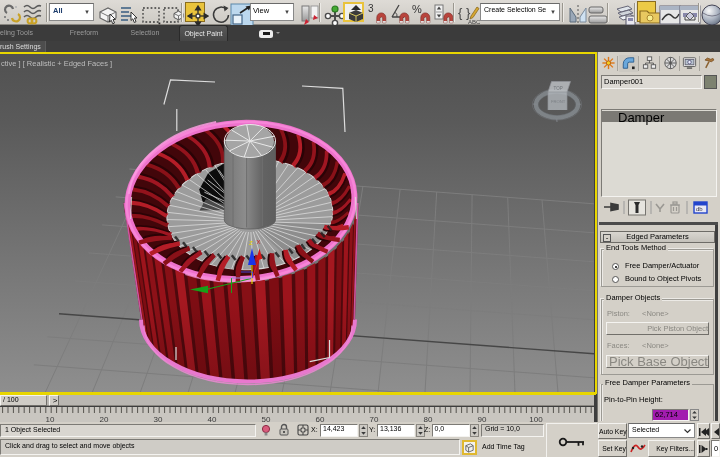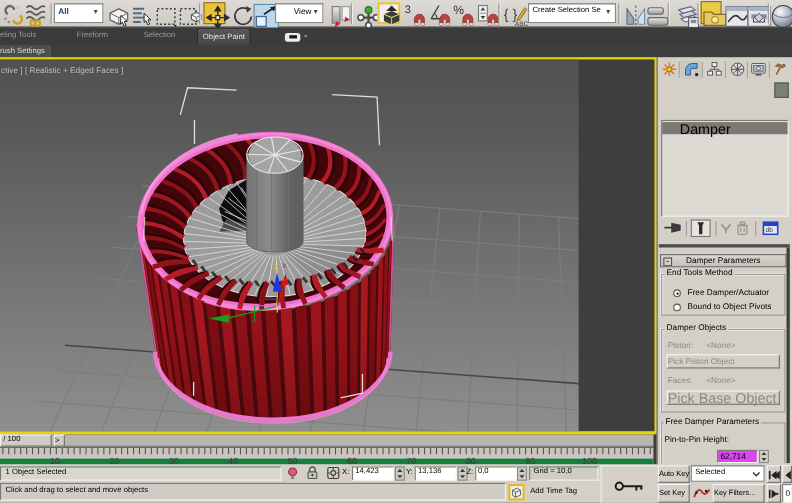--- a/index.html
+++ b/index.html
@@ -1,21 +1,21 @@
 <!DOCTYPE html>
 <html><head><meta charset="utf-8"><title>3ds Max</title>
 <style>
 *{margin:0;padding:0;box-sizing:border-box}
 html,body{width:720px;height:457px;overflow:hidden;font-family:"Liberation Sans",sans-serif;background:#d4d0c8}
 .abs{position:absolute;white-space:nowrap}
 .tbicon{position:absolute;top:2px}
 .sep{position:absolute;top:3px;width:2px;height:19px;border-left:1px solid #9a978f;border-right:1px solid #eceae6}
 .combo{position:absolute;background:#fff;border:1px solid #888;border-top-color:#6a6a6a;font-size:7.5px;color:#000;white-space:nowrap}
 .combo .arr{position:absolute;right:2px;top:1px;bottom:1px;width:8px;color:#444;font-size:7px;text-align:center;line-height:14px}
-.btn3d{position:absolute;background:#d4d0c8;border:1px solid;border-color:#f4f3f0 #716f6a #716f6a #f4f3f0;font-size:7.5px;color:#000;text-align:left;white-space:nowrap}
+.btn3d{position:absolute;background:#d4d0c8;border:1px solid;border-color:#f4f3f0 #716f6a #716f6a #f4f3f0;font-size:7.5px;color:#000;text-align:right;white-space:nowrap}
 .sunk{position:absolute;border:1px solid;border-color:#7c7a75 #f4f3f0 #f4f3f0 #7c7a75;font-size:7.5px;color:#000;white-space:nowrap}
 .rtab{position:absolute;top:0;height:16px;line-height:16px;font-size:7px;color:#9b9b9b;text-align:center;white-space:nowrap}
 .glabel{position:absolute;font-size:7.5px;color:#000;background:#d4d0c8;padding:0 2px;line-height:8px;white-space:nowrap}
 .gbox{position:absolute;border:1px solid #9c9a94;box-shadow:1px 1px 0 #eceae6 inset, -1px -1px 0 #eceae6}
 .gray{color:#8a8882}
 svg{display:block}
 </style></head>
 <body>
 <div class="abs" style="left:0;top:0;width:720px;height:457px;background:#3e3e3e">
 <div class="abs" style="left:0;top:0;width:720px;height:25px;background:linear-gradient(#dedbd6,#cdcac4);border-bottom:1px solid #8a8781">
@@ -106,21 +106,21 @@
       </div>
       <div class="tbicon" style="left:230px;top:3px;width:18px;height:18px">
         <svg width="24" height="24" viewBox="0 0 24 24">
           <rect x="1" y="1" width="22" height="22" fill="#bcd8ee" stroke="#5a88aa" stroke-width="1"></rect>
           <rect x="3" y="12" width="9" height="9" fill="#e8f2fa" stroke="#446688" stroke-width="1.2"></rect>
           <line x1="10" y1="10" x2="19" y2="4" stroke="#222" stroke-width="1.6"></line>
           <path d="M 21,2.5 L 15.5,3.5 L 19,7.5 Z" fill="#222"></path>
         </svg>
       </div>
       <div class="combo" style="left:250px;top:3px;width:44px;height:18px">
-        <span style="position:absolute;left:16px;top:2px">View</span>
+        <span style="position:absolute;left:2px;top:2px">View</span>
         <span class="arr">▾</span>
       </div>
       <div class="tbicon" style="left:298px;top:3px;width:17px;height:17px">
         <svg width="24" height="24" viewBox="0 0 24 24">
           <defs>
             <linearGradient id="mg" x1="0" y1="0" x2="0" y2="1">
               <stop offset="0" stop-color="#e8e8e8"></stop>
               <stop offset="1" stop-color="#9a9a9a"></stop>
             </linearGradient>
           </defs>
@@ -291,21 +291,21 @@
       </div>
   <div class="abs" style="left:276px;top:7px;width:0;height:0;border:2.5px solid transparent;border-top-color:#999"></div>
 </div>
 <div class="abs" style="left:0;top:41px;width:720px;height:11px;background:#3e3e3e">
   <div class="abs" style="left:0;top:0;width:46px;height:11px;background:#4d4d4d;border-right:1px solid #5c5c5c;color:#dcdcdc;font-size:7px;line-height:11px">rush Settings</div>
 </div>
 
 <div class="abs" style="left:0;top:52px;width:596px;height:2px;background:#e8d600"></div>
 <div class="abs" style="left:594.5px;top:52px;width:2px;height:342px;background:#e8d600"></div>
 <div class="abs" style="left:0;top:392px;width:596px;height:2.5px;background:#e8d600"></div>
-<div class="abs" style="left:0;top:54px;width:526px;height:338px;overflow:hidden">
+<div class="abs" style="left:0;top:54px;width:594px;height:338px;overflow:hidden">
       <svg width="594" height="341" viewBox="0 53 594 341">
 <defs>
 <linearGradient id="bg" x1="0" y1="0" x2="0" y2="1">
 <stop offset="0" stop-color="#515151"></stop>
 <stop offset="0.2" stop-color="#5a5a5a"></stop>
 <stop offset="0.6" stop-color="#757575"></stop>
 <stop offset="1" stop-color="#8f8f8f"></stop>
 </linearGradient>
 <linearGradient id="colg" x1="0" y1="0" x2="1" y2="0">
 <stop offset="0" stop-color="#757575"></stop>
@@ -664,20 +664,23 @@
       <svg width="14" height="13" viewBox="0 0 16 16">
         <path d="M 3,5 L 6,2.5 L 10,4 L 13,3 L 14,5 L 11,7 L 7,6 Z" fill="#a8763e" stroke="#6a4010" stroke-width="0.8"></path>
         <path d="M 8,7 L 4,14.5" stroke="#8a6030" stroke-width="1.8"></path>
       </svg>
     </div>
     <div class="abs" style="left:616.5px;top:56px;width:1px;height:15px;background:#a8a59e"></div>
     <div class="abs" style="left:637.5px;top:56px;width:1px;height:15px;background:#a8a59e"></div>
     <div class="abs" style="left:658.5px;top:56px;width:1px;height:15px;background:#a8a59e"></div>
     <div class="abs" style="left:678.5px;top:56px;width:1px;height:15px;background:#a8a59e"></div>
     <div class="abs" style="left:698.5px;top:56px;width:1px;height:15px;background:#a8a59e"></div>
+    <div class="sunk" style="left:601px;top:75px;width:101px;height:14px;background:#dcd9d3">
+      <span style="position:absolute;left:2px;top:1px;font-size:7.5px">Damper001</span>
+    </div>
     <div class="abs" style="left:704px;top:75px;width:13px;height:14px;background:#7d8270;border:1px solid #555"></div>
     <div class="sunk" style="left:601px;top:109px;width:116px;height:88px;background:#dcdad3"></div>
     <div class="abs" style="left:602px;top:110.5px;width:114px;height:11px;background:#7b7974">
       <span style="position:absolute;left:16px;top:-0.5px;font-size:13px;color:#000">Damper</span>
     </div>
     <div class="abs" style="left:597px;top:199px;width:123px;height:17px">
 <svg width="123" height="17" viewBox="0 0 123 17">
 <g>
 <path d="M 7,8 L 14,8 M 14,4.5 L 21,6 L 21,10 L 14,11.5 Z" stroke="#3a3a3a" stroke-width="1.6" fill="#3a3a3a"></path>
 <line x1="27" y1="2" x2="27" y2="15" stroke="#9a9a9a"></line>
@@ -695,56 +698,56 @@
 <line x1="90" y1="2" x2="90" y2="15" stroke="#9a9a9a"></line>
 <rect x="97" y="3" width="13" height="11" fill="#e8e8f4" stroke="#2244cc" stroke-width="1.4"></rect>
 <rect x="97" y="3" width="13" height="3.5" fill="#2244cc"></rect>
 <text x="99" y="12" font-size="6" fill="#334">db</text>
 </g>
       </svg>
     </div>
     <div class="abs" style="left:599px;top:222px;width:119px;height:2.5px;background:#4b4b4b"></div>
     <div class="abs" style="left:600px;top:231px;width:115px;height:12px;background:linear-gradient(#d9d6d0,#c4c1ba);border:1px solid #6e6c67">
 <div class="abs" style="left:2px;top:1.5px;width:8px;height:8px;background:#d4d0c8;border:1px solid #555;font-size:8px;line-height:6px;text-align:center">-</div>
-<div class="abs" style="left:0;top:0;width:113px;text-align:center;font-size:7.5px;color:#000">Damper Parameters</div>
+<div class="abs" style="left:0;top:0;width:113px;text-align:center;font-size:7.5px;color:#000">Edged Parameters</div>
 </div>
     <div class="gbox" style="left:601px;top:249px;width:113px;height:38px"></div>
     <div class="glabel" style="left:604px;top:244px">End Tools Method</div>
     <div class="abs" style="left:612px;top:263px;width:7px;height:7px;border-radius:50%;background:#fff;border:1px solid #555">
       <div class="abs" style="left:1.5px;top:1.5px;width:2.5px;height:2.5px;border-radius:50%;background:#000"></div>
     </div>
     <div class="abs" style="left:625px;top:261px;font-size:7.5px;color:#000">Free Damper/Actuator</div>
     <div class="abs" style="left:612px;top:275.5px;width:7px;height:7px;border-radius:50%;background:#fff;border:1px solid #555"></div>
     <div class="abs" style="left:625px;top:273.5px;font-size:7.5px;color:#000">Bound to Object Pivots</div>
     <div class="gbox" style="left:601px;top:299px;width:113px;height:76px"></div>
     <div class="glabel" style="left:604px;top:294px">Damper Objects</div>
     <div class="abs gray" style="left:607px;top:309px;font-size:7.5px">Piston:</div>
     <div class="abs gray" style="left:642px;top:309px;font-size:7.5px">&lt;None&gt;</div>
     <div class="btn3d gray" style="left:606px;top:322px;width:103px;height:13px;font-size:7.5px;line-height:12px;color:#8a8882">Pick Piston Object</div>
     <div class="abs gray" style="left:607px;top:341px;font-size:7.5px">Faces:</div>
     <div class="abs gray" style="left:642px;top:341px;font-size:7.5px">&lt;None&gt;</div>
     <div class="btn3d gray" style="left:606px;top:354.5px;width:103px;height:13px;font-size:13px;line-height:12px;color:#8a8882">Pick Base Object</div>
     <div class="gbox" style="left:601px;top:384px;width:113px;height:37px;border-bottom:none;box-shadow:1px 0 0 #eceae6 inset,-1px 0 0 #eceae6"></div>
     <div class="glabel" style="left:603px;top:379px">Free Damper Parameters</div>
     <div class="abs" style="left:604px;top:394.5px;font-size:7.5px;color:#000">Pin-to-Pin Height:</div>
-    <div class="sunk" style="left:652px;top:408.5px;width:37px;height:12px;background:#d946ef">
+    <div class="sunk" style="left:652px;top:408.5px;width:37px;height:12px;background:#a21caf">
       <span style="position:absolute;left:2px;top:0px;font-size:7.5px">62,714</span>
     </div>
     <div class="abs" style="left:690px;top:408.5px;width:9px;height:12px;background:#d4d0c8;border:1px solid #888;font-size:5px">
 <svg width="7" height="10" viewBox="0 0 7 10" style="position:absolute;left:0px;top:0px">
         <path d="M 3.5,1 L 1.2,3.6 L 5.8,3.6 Z M 3.5,9 L 1.2,6.4 L 5.8,6.4 Z" fill="#3a3a3a"></path>
       </svg>
     </div>
     <div class="abs" style="left:714.5px;top:225px;width:3px;height:196px;background:#3f3f3f"></div>
 <div class="abs" style="left:0;top:394.5px;width:594px;height:11.5px;background:#b9b6b1;border-bottom:1px solid #8a8781"></div>
     <div class="btn3d" style="left:0;top:394.5px;width:47px;height:11.5px;background:#cfccc6">
       <span style="position:absolute;left:2px;top:0;font-size:7px">/ 100</span>
     </div>
     <div class="btn3d" style="left:48.5px;top:394.5px;width:10px;height:11.5px;background:#cfccc6;font-size:8px;line-height:10px">&gt;</div>
-    <div class="abs" style="left:0;top:406.5px;width:594px;height:16px;background:#c9c6c0;border-bottom:6px solid #15803d">
+    <div class="abs" style="left:0;top:406.5px;width:594px;height:16px;background:#c9c6c0;border-bottom:1px solid #15803d">
 <svg width="594" height="16">
         <g stroke="#55534e" stroke-width="1">
           <line x1="2.6" y1="0" x2="2.6" y2="6"></line>
           <line x1="8.0" y1="0" x2="8.0" y2="6"></line>
           <line x1="13.4" y1="0" x2="13.4" y2="6"></line>
           <line x1="18.8" y1="0" x2="18.8" y2="6"></line>
           <line x1="24.2" y1="0" x2="24.2" y2="6"></line>
           <line x1="29.6" y1="0" x2="29.6" y2="6"></line>
           <line x1="35.0" y1="0" x2="35.0" y2="6"></line>
           <line x1="40.4" y1="0" x2="40.4" y2="6"></line>

